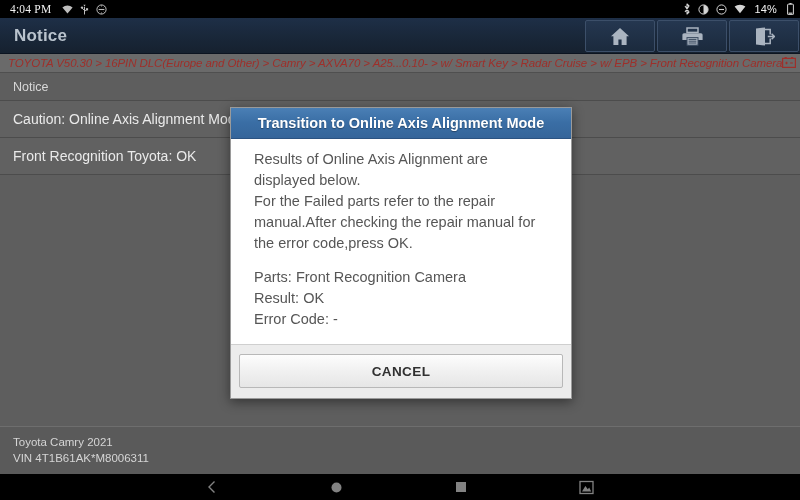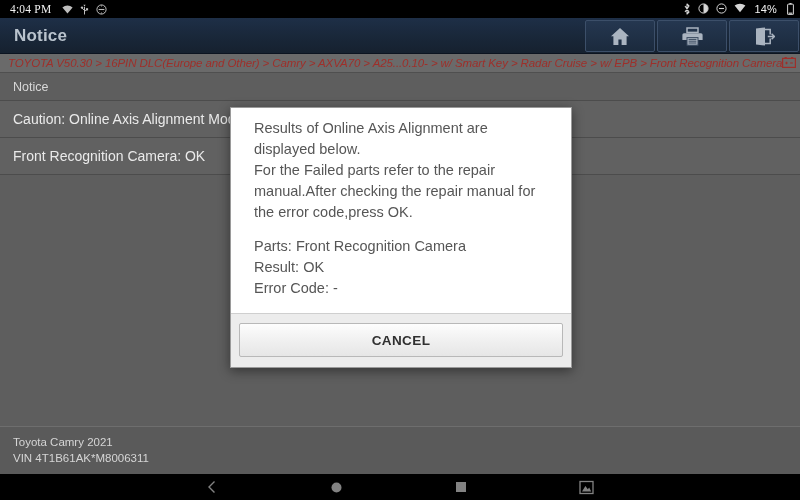--- a/index.html
+++ b/index.html
@@ -15,21 +15,21 @@
   .statusbar {
     position: absolute; top: 0; left: 0; width: 800px; height: 18px;
     background: #000; color: #e8e8e8;
     display: flex; align-items: center;
     padding: 0 6px 0 10px;
     font-size: 11px;
   }
   .sb-clock { font-size: 11.5px; letter-spacing: .2px; color: #f2f2f2; font-family: Liberation Serif, serif; }
   .sb-left-icons { display: flex; align-items: center; gap: 7px; margin-left: 11px; }
   .sb-spacer { flex: 1 1 auto; }
-  .sb-right-icons { display: flex; gap: 7px; }
+  .sb-right-icons { display: flex; align-items: center; gap: 7px; }
   .sb-batt-pct { font-size: 11px; color: #f2f2f2; margin: 0 3px 0 1px; letter-spacing: .2px; }
   .sb-ico { display: inline-block; line-height: 0; opacity: .92; }
 
   
   .titlebar {
     position: absolute; top: 18px; left: 0; width: 800px; height: 36px;
     background: linear-gradient(180deg,#1e2f47 0%, #192739 55%, #16212f 100%);
     border-bottom: 1px solid #0c1420;
     display: flex; align-items: center;
   }
@@ -260,30 +260,31 @@
           <path d="M8.2 6h2.6" stroke="#9e2f2a" stroke-width="1.1"></path>
         </svg>
       </span>
 
     </span>
   </div>
 
   <div class="content">
     <div class="list-head">Notice</div>
     <div class="list-row">Caution: Online Axis Alignment Mode</div>
-    <div class="list-row">Front Recognition Camera: OK</div>
+    <div class="list-row">Front Recognition Toyota: OK</div>
     <div class="list-fill"></div>
   </div>
 
   <div class="footer">
     <div>Toyota Camry 2021</div>
     <div>VIN 4T1B61AK*M8006311</div>
   </div>
 
   <div class="dialog">
+    <div class="dlg-head">Transition to Online Axis Alignment Mode</div>
     <div class="dlg-body">
       <div class="dlg-text">Results of Online Axis Alignment are
 displayed below.
 For the Failed parts refer to the repair
 manual.After checking the repair manual for
 the error code,press OK.</div>
       <div class="dlg-gap"></div>
       <div class="dlg-text">Parts: Front Recognition Camera
 Result: OK
 Error Code: -</div>

